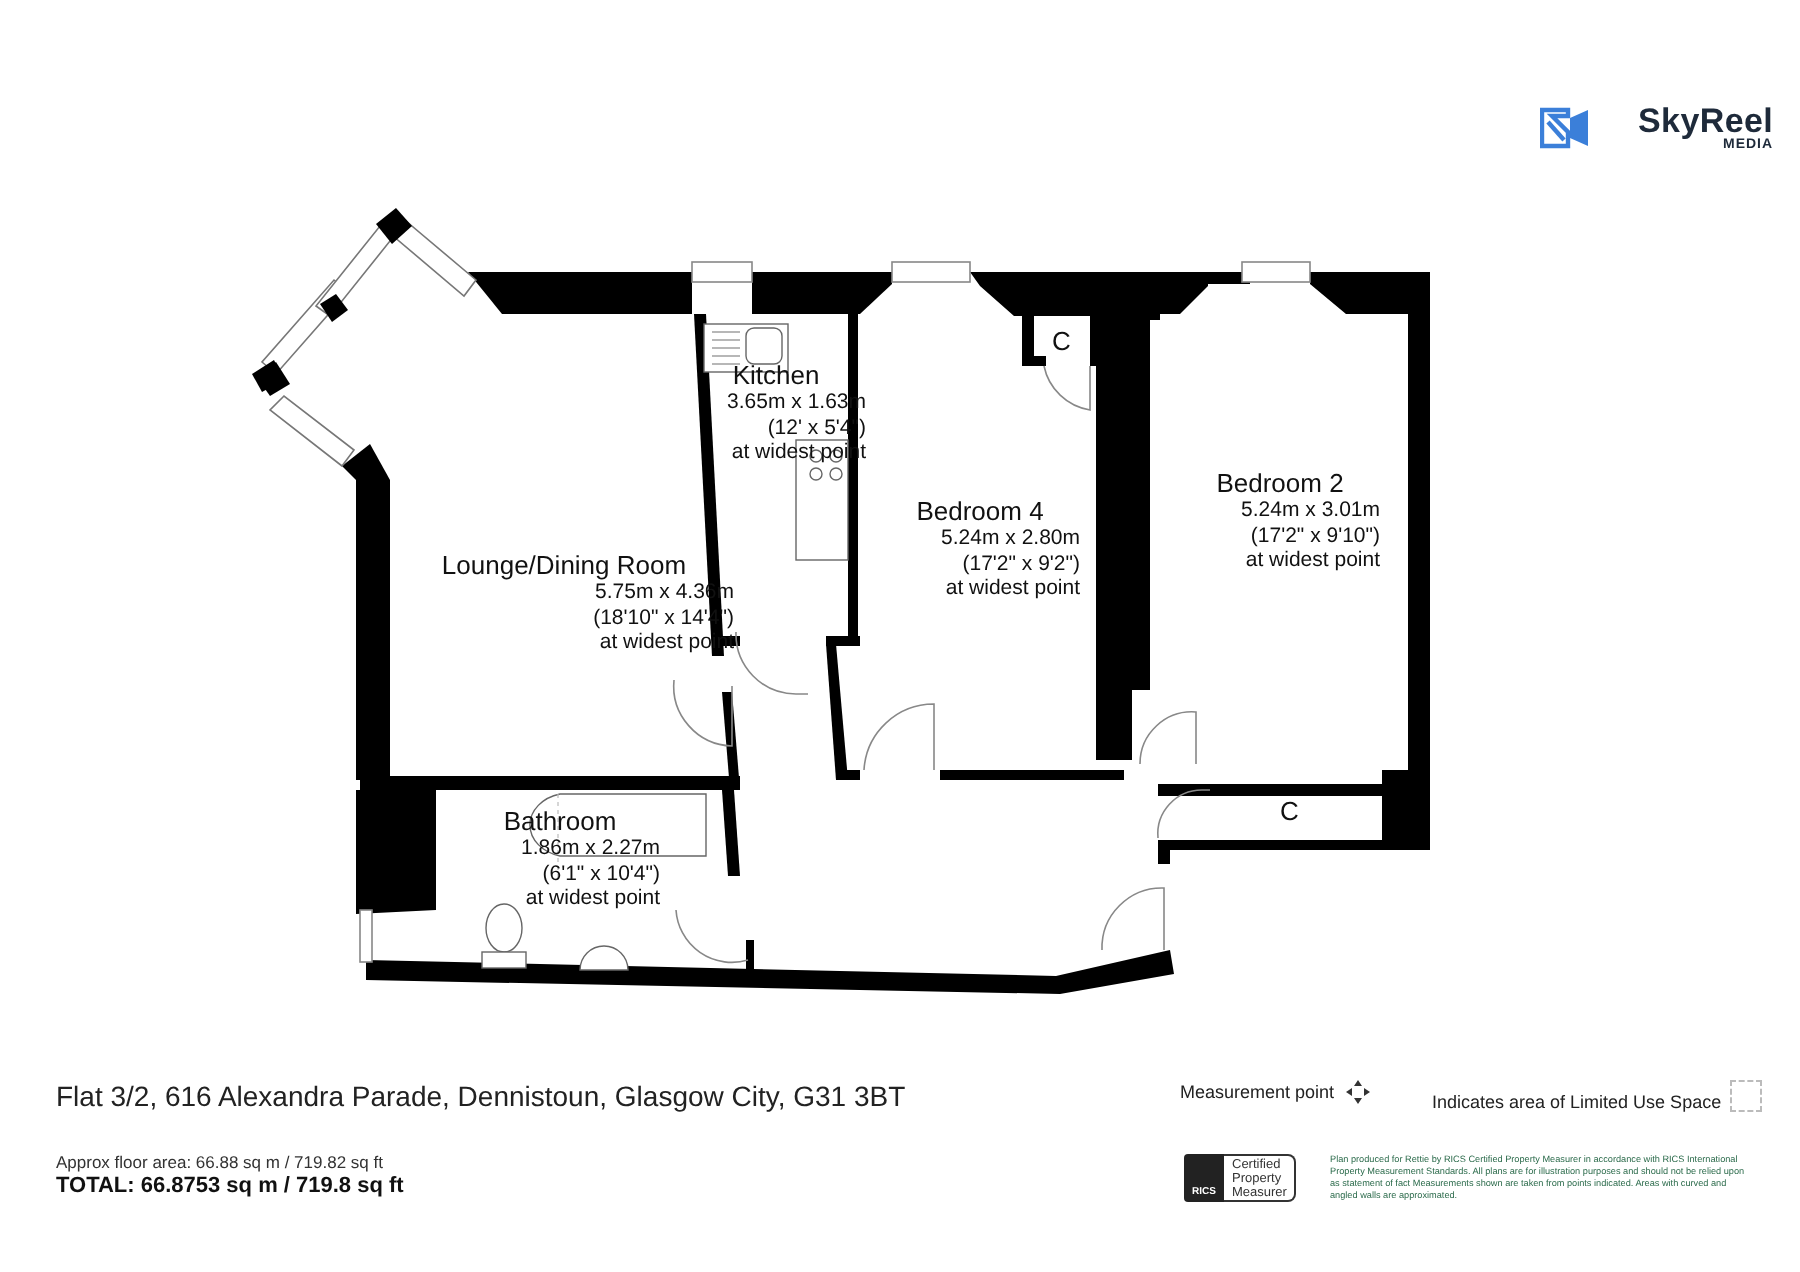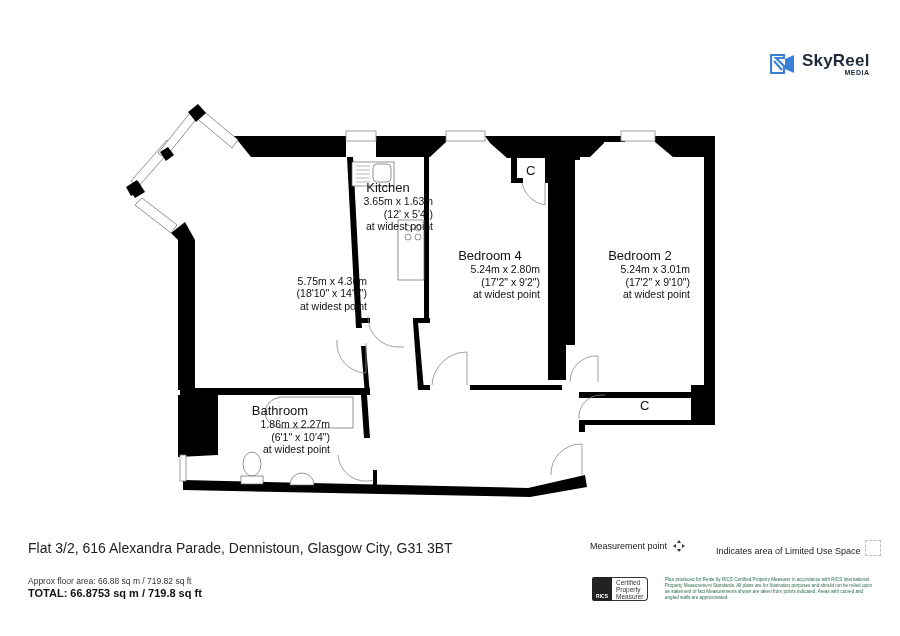--- a/index.html
+++ b/index.html
@@ -1,21 +1,21 @@
 <!DOCTYPE html>
 <html><head>
 <meta charset="utf-8">
 <style>
   html, body { margin:0; padding:0; background:#ffffff; }
   body { width:900px; height:636px; position:relative; overflow:hidden; font-family:"Liberation Sans", sans-serif; color:#111; }
   .abs { position:absolute; }
   .logo { left:770px; top:52px; display:flex; align-items:center; gap:6px; }
   .logo-mark { width:26px; height:22px; }
   .logo-text { line-height:1; }
-  .logo-name { font-size:17px; font-weight:bold; color:#1e2a3a; letter-spacing:0.2px; }
+  .logo-name { font-size:17px; font-weight:bold; color:#1e2a3a; letter-spacing:0.2px;margin-left:17px; }
   .logo-sub { font-size:7px; font-weight:bold; color:#1e2a3a; text-align:right; letter-spacing:0.5px; }
   svg.plan { position:absolute; left:0; top:0; }
   .room-label { position:absolute; text-align:center; white-space:nowrap; line-height:1.18; }
   .room-name { font-size:13px; font-weight:normal; }
   .room-dim { font-size:10.5px;text-align:right; }
   .footer-address { left:28px; top:540px; font-size:14px; color:#222; }
   .legend1 { left:590px; top:540px; font-size:9px; color:#222; display:flex; align-items:center; gap:6px; }
   .legend2 { left:716px; top:540px; font-size:9px; color:#222; display:flex; align-items:flex-end; gap:4px; }
   .ltd-box { width:14px; height:14px; border:1px dashed #bbb; display:inline-block; }
   .area-approx { left:28px; top:576px; font-size:8.5px; color:#333; }
@@ -141,40 +141,41 @@
     <path d="M 280,397 L 353,397 L 353,428 L 280,428 A 20 16 0 0 1 280,397 Z"></path>
     <ellipse cx="252" cy="464" rx="9" ry="12"></ellipse>
     <rect x="241" y="476" width="22" height="8"></rect>
     <path d="M 290,485 A 12 12 0 0 1 314,485 Z"></path>
   </g>
 
   <line x1="279" y1="397" x2="279" y2="440" stroke="#bbb" stroke-width="0.6" stroke-dasharray="2,2"></line>
 </svg>
 
 <div class="room-label" style="left:197px;top:275px;width:170px;">
+  <div class="room-name">Lounge/Dining Room</div>
   <div class="room-dim">5.75m x 4.36m</div>
   <div class="room-dim">(18'10" x 14'4")</div>
   <div class="room-dim">at widest point</div>
 </div>
 
 <div class="room-label" style="left:343px;top:180px;width:90px;">
   <div class="room-name">Kitchen</div>
   <div class="room-dim">3.65m x 1.63m</div>
   <div class="room-dim">(12' x 5'4")</div>
   <div class="room-dim">at widest point</div>
 </div>
 
 <div class="room-label" style="left:440px;top:248px;width:100px;">
   <div class="room-name">Bedroom 4</div>
   <div class="room-dim">5.24m x 2.80m</div>
   <div class="room-dim">(17'2" x 9'2")</div>
   <div class="room-dim">at widest point</div>
 </div>
 
-<div class="room-label" style="left:590px;top:248px;width:100px;">
+<div class="room-label" style="left:590px;top:234px;width:100px;">
   <div class="room-name">Bedroom 2</div>
   <div class="room-dim">5.24m x 3.01m</div>
   <div class="room-dim">(17'2" x 9'10")</div>
   <div class="room-dim">at widest point</div>
 </div>
 
 <div class="room-label" style="left:230px;top:403px;width:100px;">
   <div class="room-name">Bathroom</div>
   <div class="room-dim">1.86m x 2.27m</div>
   <div class="room-dim">(6'1" x 10'4")</div>

